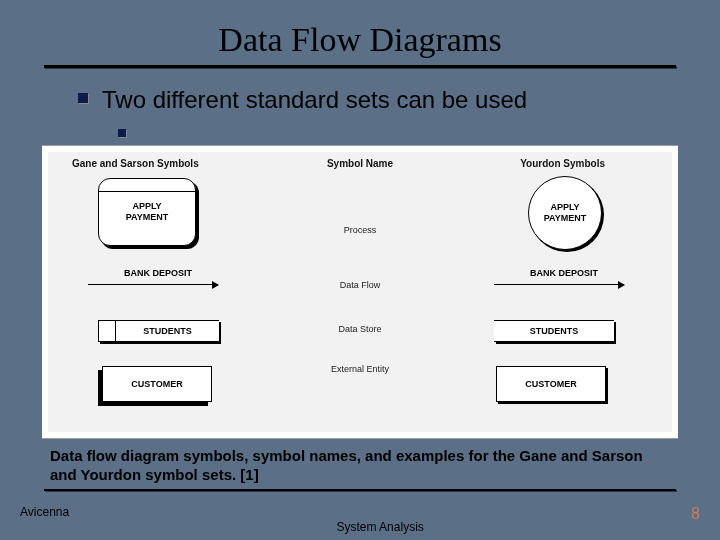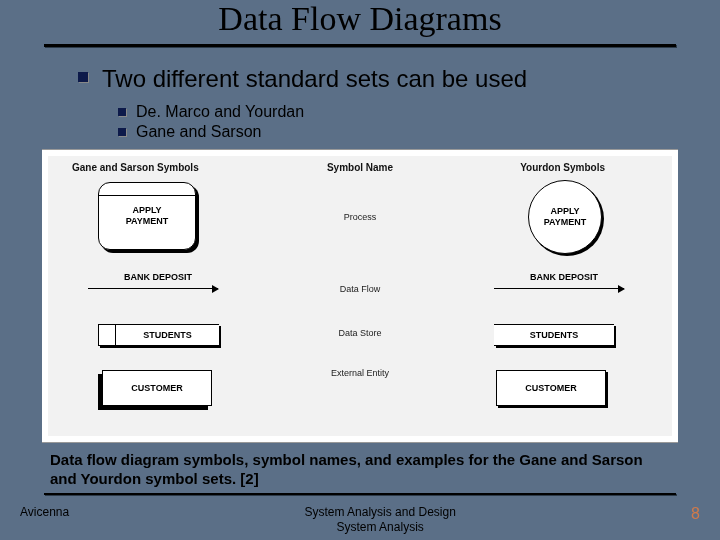--- a/index.html
+++ b/index.html
@@ -6,21 +6,21 @@
   body{
     width:720px;height:540px;
     background:#5b6f87;
     font-family:Verdana,Geneva,sans-serif;
     color:#000;
     position:relative;
     overflow:hidden;
   }
   .title-wrap{
     text-align:center;
-    padding-top:0;
+    padding-top:21px;
   }
   .title{
     font-family:"Times New Roman",Times,serif;
     font-size:34px;
     color:#000;
   }
   .hr{
     height:3px;background:#000;
     margin:6px 44px 0 44px;
     box-shadow:1px 1px 0 #2c3a48;
@@ -138,45 +138,40 @@
 <div class="hr"></div>
 
 <div class="content">
   <div class="b1">
     <div class="sq"></div>
     <div class="b1-text">Two different standard sets can be used</div>
   </div>
   <div class="sub">
     <div class="b2">
       <div class="sq"></div>
-      <div class="b2-text">De. Marco and Yourdan</div>
-    </div>
-    <div class="b2">
-      <div class="sq"></div>
-      <div class="b2-text">Gane and Sarson</div>
     </div>
   </div>
 </div>
 
 <div class="figure">
   <div class="fig-inner">
 
     <div class="col-hdr" style="left:24px">Gane and Sarson Symbols</div>
     <div class="col-hdr" style="left:50%;transform:translateX(-50%)">Symbol Name</div>
     <div class="col-hdr" style="right:67px">Yourdon Symbols</div>
 
     <div class="gs-sym gs-process">
       <span style="white-space:pre-line">APPLY
 PAYMENT</span>
     </div>
     <div class="yd-sym yd-process">
       <span style="white-space:pre-line">APPLY
 PAYMENT</span>
     </div>
-    <div class="sym-name" style="top:56px">Process</div>
+    <div class="sym-name" style="top:73px">Process</div>
 
     <div class="flowline" style="left:40px;top:132px;width:130px"></div>
     <div class="flow-label" style="left:62px;top:116px">BANK DEPOSIT</div>
     <div class="flowline" style="right:48px;top:132px;width:130px"></div>
     <div class="flow-label" style="right:74px;top:116px">BANK DEPOSIT</div>
     <div class="sym-name" style="top:128px">Data Flow</div>
 
     <div class="gs-sym gs-ds">
       <div class="bar"></div>
       <div class="lbl">STUDENTS</div>
@@ -190,23 +185,23 @@
       <span>CUSTOMER</span>
     </div>
     <div class="yd-sym yd-ee">
       <span>CUSTOMER</span>
     </div>
     <div class="sym-name" style="top:212px">External Entity</div>
 
   </div>
 </div>
 
-<div class="caption">Data flow diagram symbols, symbol names, and examples for the Gane and Sarson and Yourdon symbol sets. [2]</div>
+<div class="caption">Data flow diagram symbols, symbol names, and examples for the Gane and Sarson and Yourdon symbol sets. [1]</div>
 <div class="hr2"></div>
 
 <div class="footer">
   <div class="author">Avicenna</div>
   <div class="mid">
-    <span>System Analysis and Design</span><br>
+    <br>
     <span>System Analysis</span>
   </div>
   <div class="num">8</div>
 </div>
 
 </body></html>

